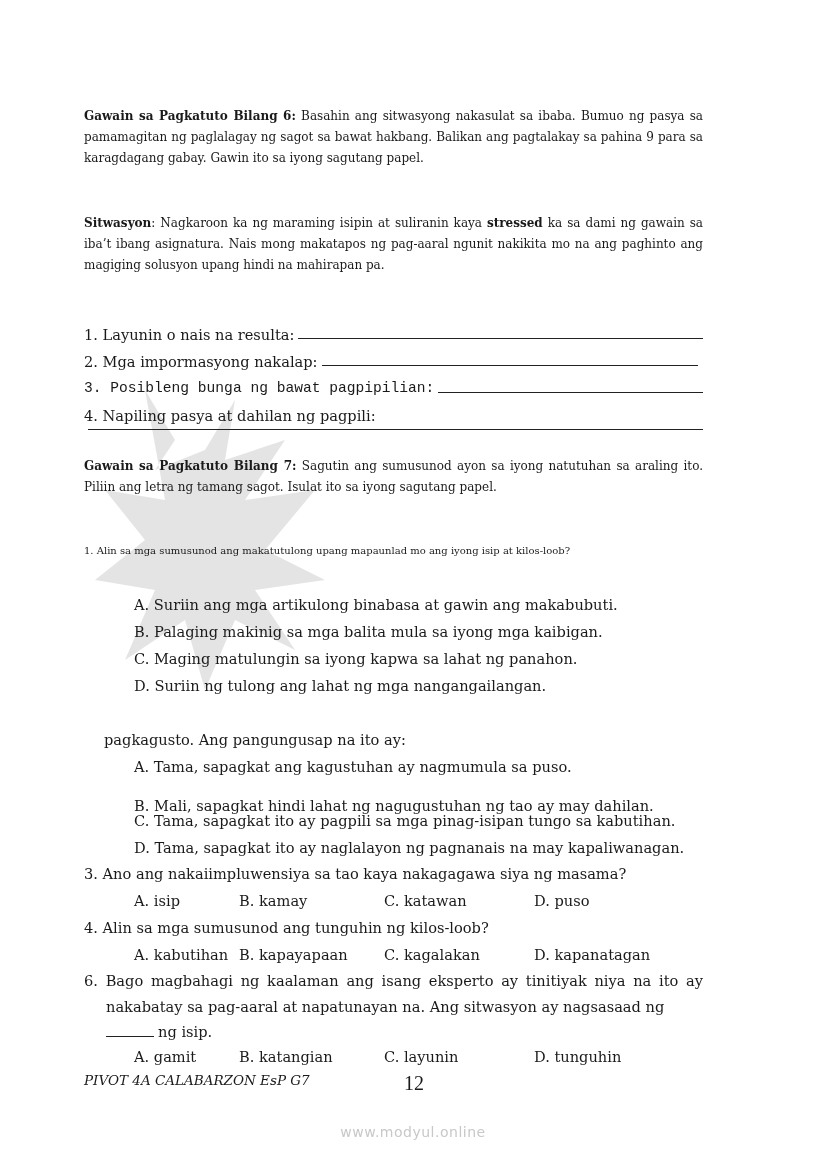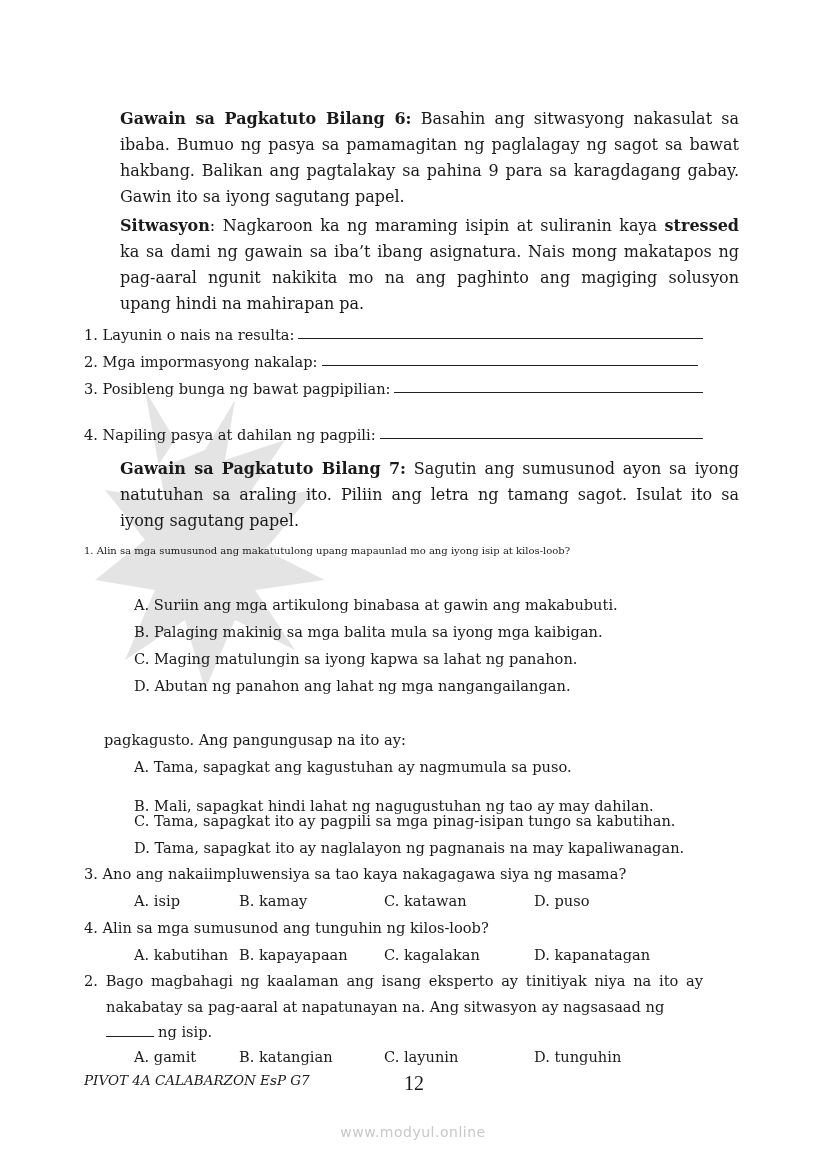--- a/index.html
+++ b/index.html
@@ -1,20 +1,20 @@
 <!DOCTYPE html>
 <html><head>
   <meta charset="utf-8">
   <style>
     html, body { margin:0; padding:0; background:#ffffff; }
     body { width:826px; height:1169px; position:relative; overflow:hidden;
            font-family: "DejaVu Serif", "Liberation Serif", serif; color:#1a1a1a; }
     .page { position:absolute; left:0; top:0; width:826px; height:1169px; }
     .watermark { position:absolute; left:85px; top:380px; width:300px; height:340px; opacity:0.18; }
-    .para { position:absolute; left:84px; width:619px; font-size:16px; line-height:26px; text-align:justify;margin-left:36px; }
+    .para { position:absolute; left:84px; width:619px; font-size:12px; line-height:21px; text-align:justify; }
     .para b { font-weight:bold; }
     .line { position:absolute; left:84px; width:619px; font-size:14.6px; line-height:27px; white-space:nowrap; }
     .blank-row { display:flex; }
     .blank-row .fill { flex:1; border-bottom:1px solid #222; height:17px; margin-left:4px; }
     .q { position:absolute; left:84px; width:619px; font-size:10px; line-height:27px; }
     .q .hang { padding-left:19px; text-indent:-19px; text-align:justify; }
     .opt { position:absolute; left:134px; font-size:14.6px; line-height:27px; white-space:nowrap; }
     .optrow { position:absolute; left:134px; font-size:14.6px; line-height:27px; white-space:nowrap; }
     .optrow span { position:absolute; top:0; }
     .blank-short { display:inline-block; width:48px; border-bottom:1px solid #222; height:15px; vertical-align:baseline; margin-right:4px; }
@@ -41,40 +41,40 @@
   </div>
 
   <div class="line blank-row" style="top:321px;">
     <span>1. Layunin o nais na resulta:</span>
       <span class="fill"></span>
   </div>
   <div class="line blank-row" style="top:348px; width:614px;">
     <span>2. Mga impormasyong nakalap:</span>
       <span class="fill"></span>
   </div>
-  <div class="line blank-row" style="top:375px;">
+  <div class="line blank-row" style="top:375px;font-family:Liberation Mono, monospace;">
     <span>3. Posibleng bunga ng bawat pagpipilian:</span>
       <span class="fill"></span>
   </div>
-  <div class="line blank-row" style="top:421px;">
+  <div class="line blank-row" style="top:402px;flex-direction:column;">
     <span>4. Napiling pasya at dahilan ng pagpili:</span>
       <span class="fill"></span>
   </div>
 
   <div class="para" style="top:456px;">
     <b>Gawain sa Pagkatuto Bilang 7:</b><span> Sagutin ang sumusunod ayon sa iyong natutuhan sa araling ito. Piliin ang letra ng tamang sagot. Isulat ito sa iyong sagutang papel.</span>
   </div>
 
   <div class="q" style="top:537px;">
     <div class="hang">1. Alin sa mga sumusunod ang makatutulong upang mapaunlad mo ang iyong isip at kilos-loob?</div>
   </div>
   <div class="opt" style="top:591px;">A. Suriin ang mga artikulong binabasa at gawin ang makabubuti.</div>
   <div class="opt" style="top:618px;">B. Palaging makinig sa mga balita mula sa iyong mga kaibigan.</div>
   <div class="opt" style="top:645px;">C. Maging matulungin sa iyong kapwa sa lahat ng panahon.</div>
-  <div class="opt" style="top:672px;">D. Abutan ng panahon ang lahat ng mga nangangailangan.</div>
+  <div class="opt" style="top:672px;">D. Suriin ng tulong ang lahat ng mga nangangailangan.</div>
 
   <div class="line" style="top:726px; left:104px;">pagkagusto. Ang pangungusap na ito ay:</div>
   <div class="opt" style="top:753px;">A. Tama, sapagkat ang kagustuhan ay nagmumula sa puso.</div>
   <div class="opt" style="top:780px;margin-top:12px;">B. Mali, sapagkat hindi lahat ng nagugustuhan ng tao ay may dahilan.</div>
   <div class="opt" style="top:807px;">C. Tama, sapagkat ito ay pagpili sa mga pinag-isipan tungo sa kabutihan.</div>
   <div class="opt" style="top:834px;">D. Tama, sapagkat ito ay naglalayon ng pagnanais na may kapaliwanagan.</div>
 
   <div class="line" style="top:860px;">3. Ano ang nakaiimpluwensiya sa tao kaya nakagagawa siya ng masama?</div>
   <div class="optrow" style="top:887px;">
     <span style="left:0;">A. isip</span>
@@ -84,21 +84,21 @@
   </div>
 
   <div class="line" style="top:914px;">4. Alin sa mga sumusunod ang tunguhin ng kilos-loob?</div>
   <div class="optrow" style="top:941px;">
     <span style="left:0;">A. kabutihan</span>
     <span style="left:105px;">B. kapayapaan</span>
     <span style="left:250px;">C. kagalakan</span>
     <span style="left:400px;">D. kapanatagan</span>
   </div>
 
-  <div class="line" style="top:967px; width:619px; text-align:justify; text-align-last:justify;">2. Bago magbahagi ng kaalaman ang isang eksperto ay tinitiyak niya na ito ay</div>
+  <div class="line" style="top:967px; width:619px; text-align:justify; text-align-last:justify;">6. Bago magbahagi ng kaalaman ang isang eksperto ay tinitiyak niya na ito ay</div>
   <div class="line" style="top:993px; left:106px;">nakabatay sa pag-aaral at napatunayan na. Ang sitwasyon ay nagsasaad ng</div>
   <div class="line" style="top:1018px; left:106px;">
     <span class="blank-short"></span><span>ng isip.</span>
   </div>
   <div class="optrow" style="top:1043px;">
     <span style="left:0;">A. gamit</span>
     <span style="left:105px;">B. katangian</span>
     <span style="left:250px;">C. layunin</span>
     <span style="left:400px;">D. tunguhin</span>
   </div>

